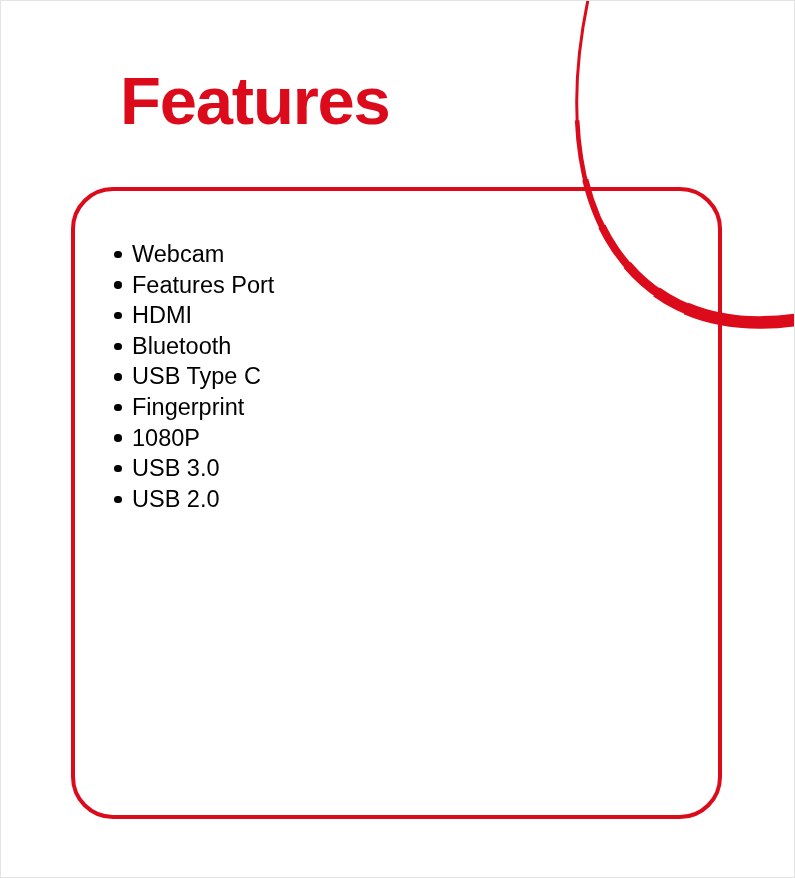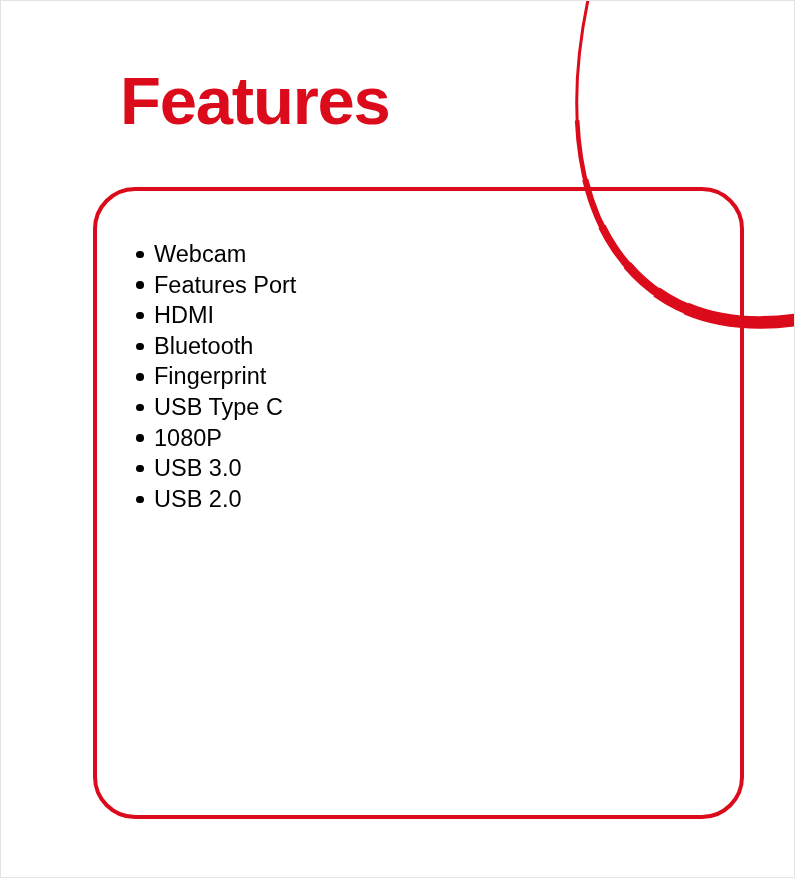--- a/index.html
+++ b/index.html
@@ -42,21 +42,21 @@
     top: 0;
     width: 795px;
     height: 878px;
     pointer-events: none;
     z-index: 3;
   }
 
   
   #feature-card {
     position: absolute;
-    left: 92px;
+    left: 70px;
     top: 186px;
     width: 651px;
     height: 632px;
     box-sizing: border-box;
     border: 4.5px solid #dc0b1c;
     border-radius: 42px;
     background: transparent;
     z-index: 2;
     padding-left: 25px;
   }
@@ -101,22 +101,22 @@
 <div id="page">
 
   <div id="page-title">Features</div>
 
   <div id="feature-card">
     <ul id="feature-list">
         <li><span class="bullet"></span><span class="label">Webcam</span></li>
         <li><span class="bullet"></span><span class="label">Features Port</span></li>
         <li><span class="bullet"></span><span class="label">HDMI</span></li>
         <li><span class="bullet"></span><span class="label">Bluetooth</span></li>
+        <li><span class="bullet"></span><span class="label">USB Type C</span></li>
         <li><span class="bullet"></span><span class="label">Fingerprint</span></li>
-        <li><span class="bullet"></span><span class="label">USB Type C</span></li>
         <li><span class="bullet"></span><span class="label">1080P</span></li>
         <li><span class="bullet"></span><span class="label">USB 3.0</span></li>
         <li><span class="bullet"></span><span class="label">USB 2.0</span></li>
       </ul>
   </div>
 
   <svg id="decor-svg" viewBox="0 0 795 878" preserveAspectRatio="none" aria-hidden="true">
     <defs>
 
       <linearGradient id="taperGrad" x1="0" y1="0" x2="0" y2="1" gradientUnits="objectBoundingBox">

